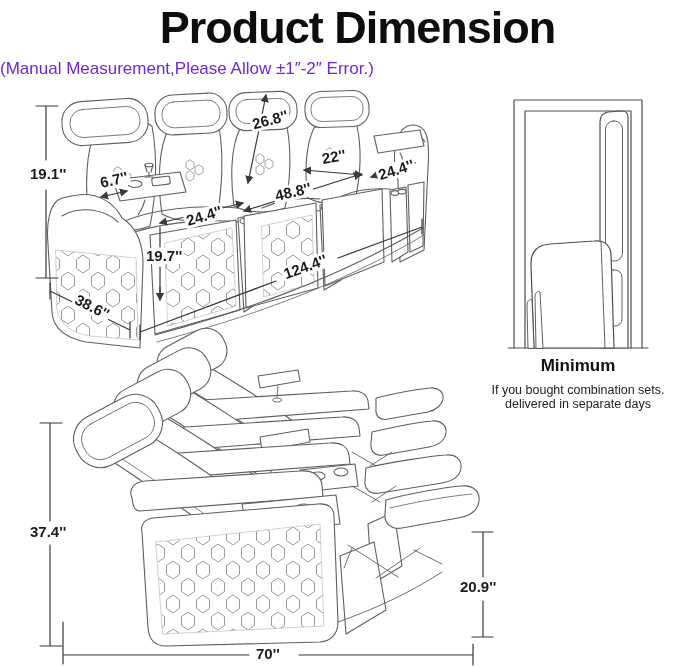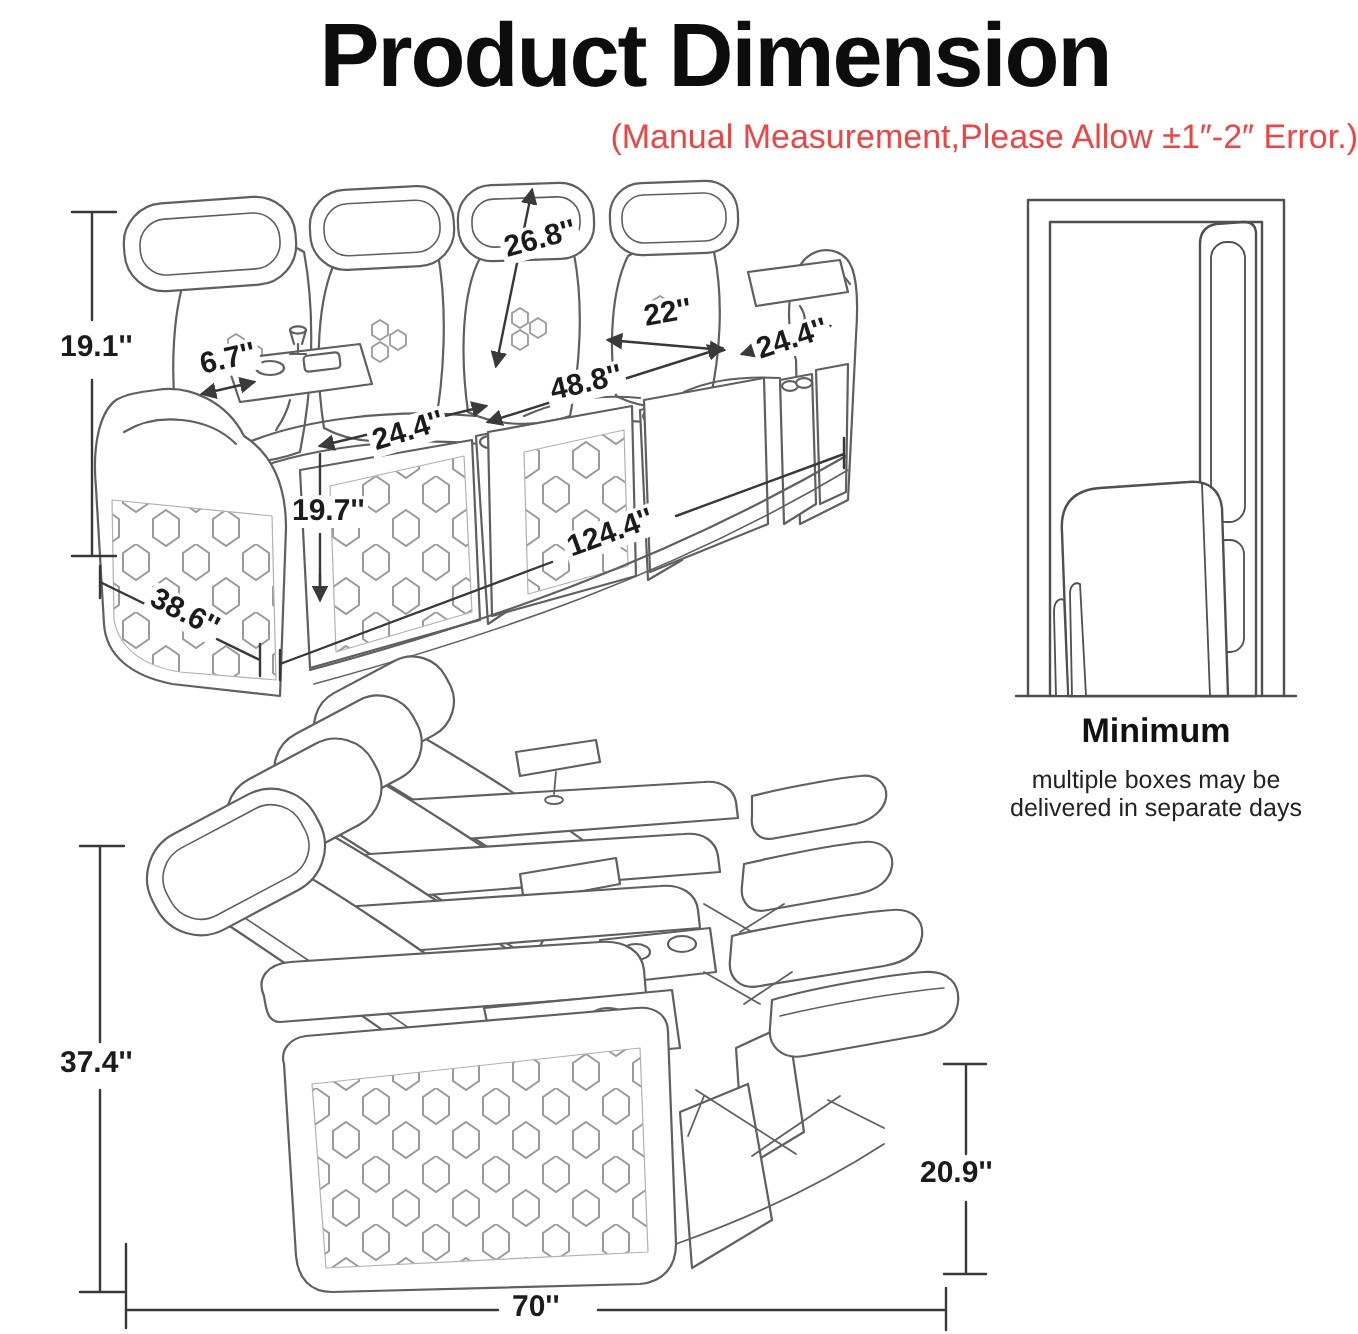--- a/index.html
+++ b/index.html
@@ -1,22 +1,22 @@
 <!DOCTYPE html>
 <html><head>
 <meta charset="utf-8">
 <style>
   html,body{margin:0;padding:0;background:#ffffff;}
   .canvas{position:relative;width:679px;height:667px;background:#fff;overflow:hidden;
           font-family:"Liberation Sans", sans-serif;color:#111;}
   .art{position:absolute;left:0;top:0;}
   .page-title{position:absolute;left:18px;top:2px;width:100%;text-align:center;margin:0;
               font-size:45px;font-weight:700;letter-spacing:-1px;color:#0d0d0d;}
-  .page-subtitle{position:absolute;left:0;top:59px;width:100%;text-align:right;
-              font-size:17px;font-weight:400;color:#ef4444;}
+  .page-subtitle{position:absolute;left:0;top:59px;width:100%;text-align:left;
+              font-size:17px;font-weight:400;color:#6d28d9;}
   .dim{position:absolute;font-size:15px;font-weight:700;color:#1b1b1b;background:#fff;
        padding:0 2px;line-height:1.05;white-space:nowrap;}
   .door-caption{position:absolute;left:485px;top:356px;width:186px;text-align:center;}
   .door-caption .big{font-size:17px;font-weight:700;line-height:19px;color:#111;}
   .door-caption .note{font-size:12.5px;font-weight:400;line-height:14px;color:#222;margin-top:8px;}
 </style>
 </head>
 <body>
 
 <div class="canvas">
@@ -230,18 +230,18 @@
 <span class="dim" style="left:281px;top:259px;transform:rotate(-20deg);">124.4''</span>
 <span class="dim" style="left:72px;top:299px;transform:rotate(27deg);">38.6''</span>
 
 <span class="dim" style="left:28px;top:524px;">37.4''</span>
 <span class="dim" style="left:458px;top:579px;">20.9''</span>
 <span class="dim" style="left:254px;top:646px;">70''</span>
 
 <div class="door-caption">
   <div class="big">Minimum</div>
   <div class="note">
-    <div>multiple boxes may be</div>
+    <div>If you bought combination sets.</div>
     <div>delivered in separate days</div>
   </div>
 </div>
 
 </div>
 
 </body></html>

